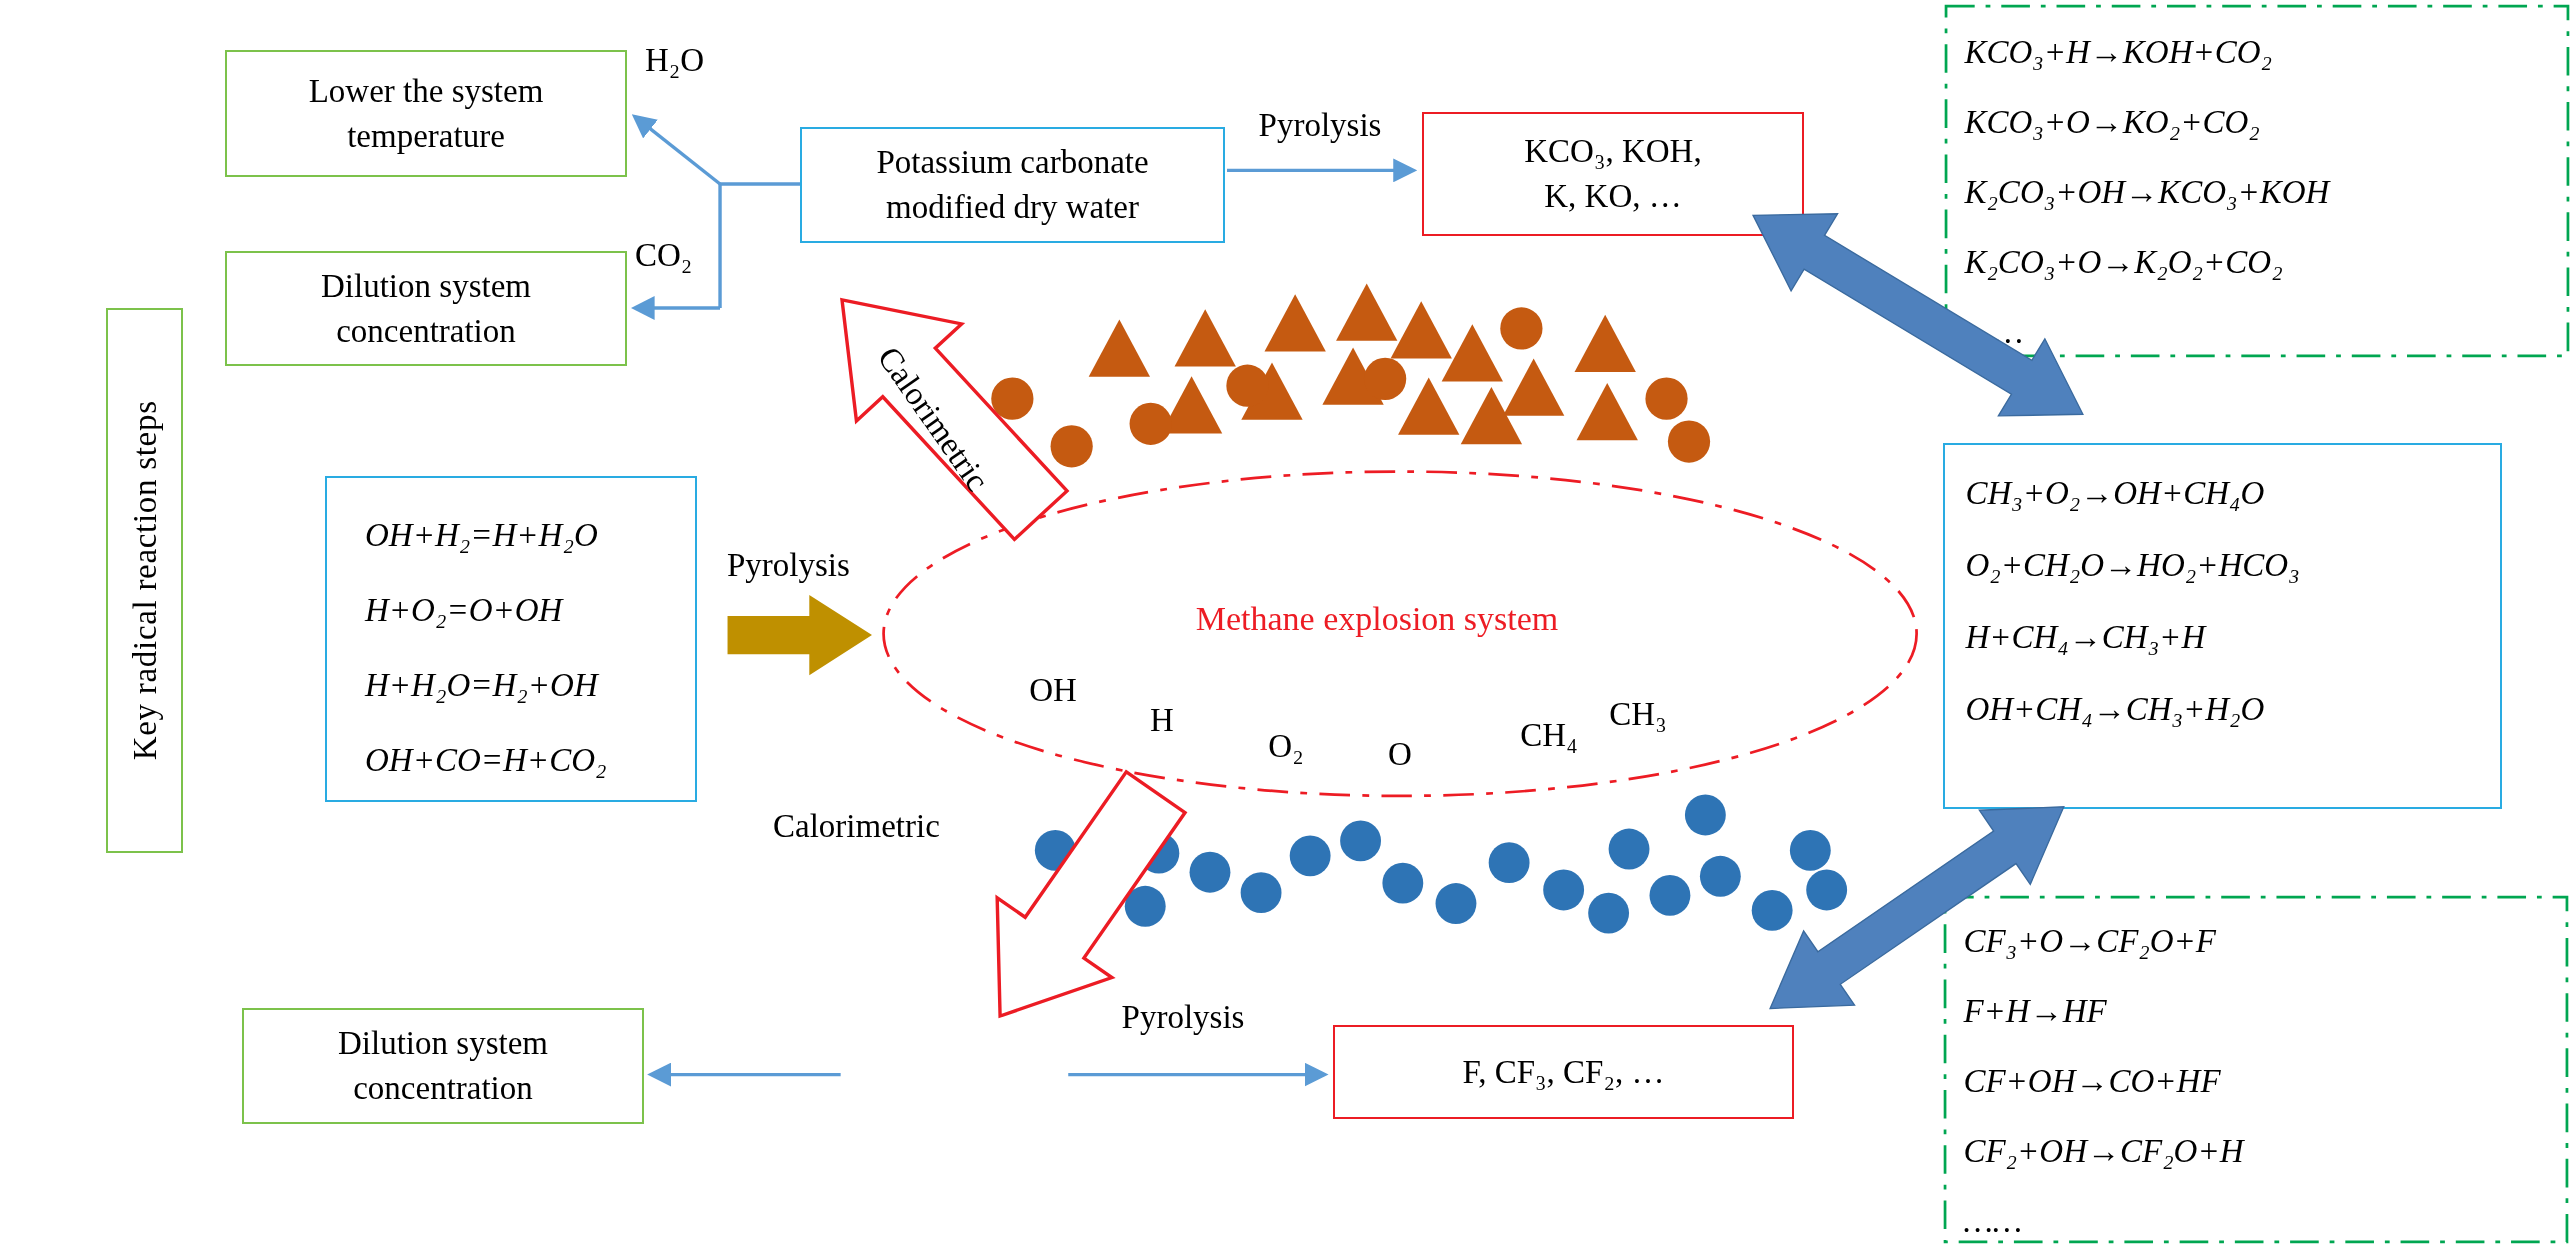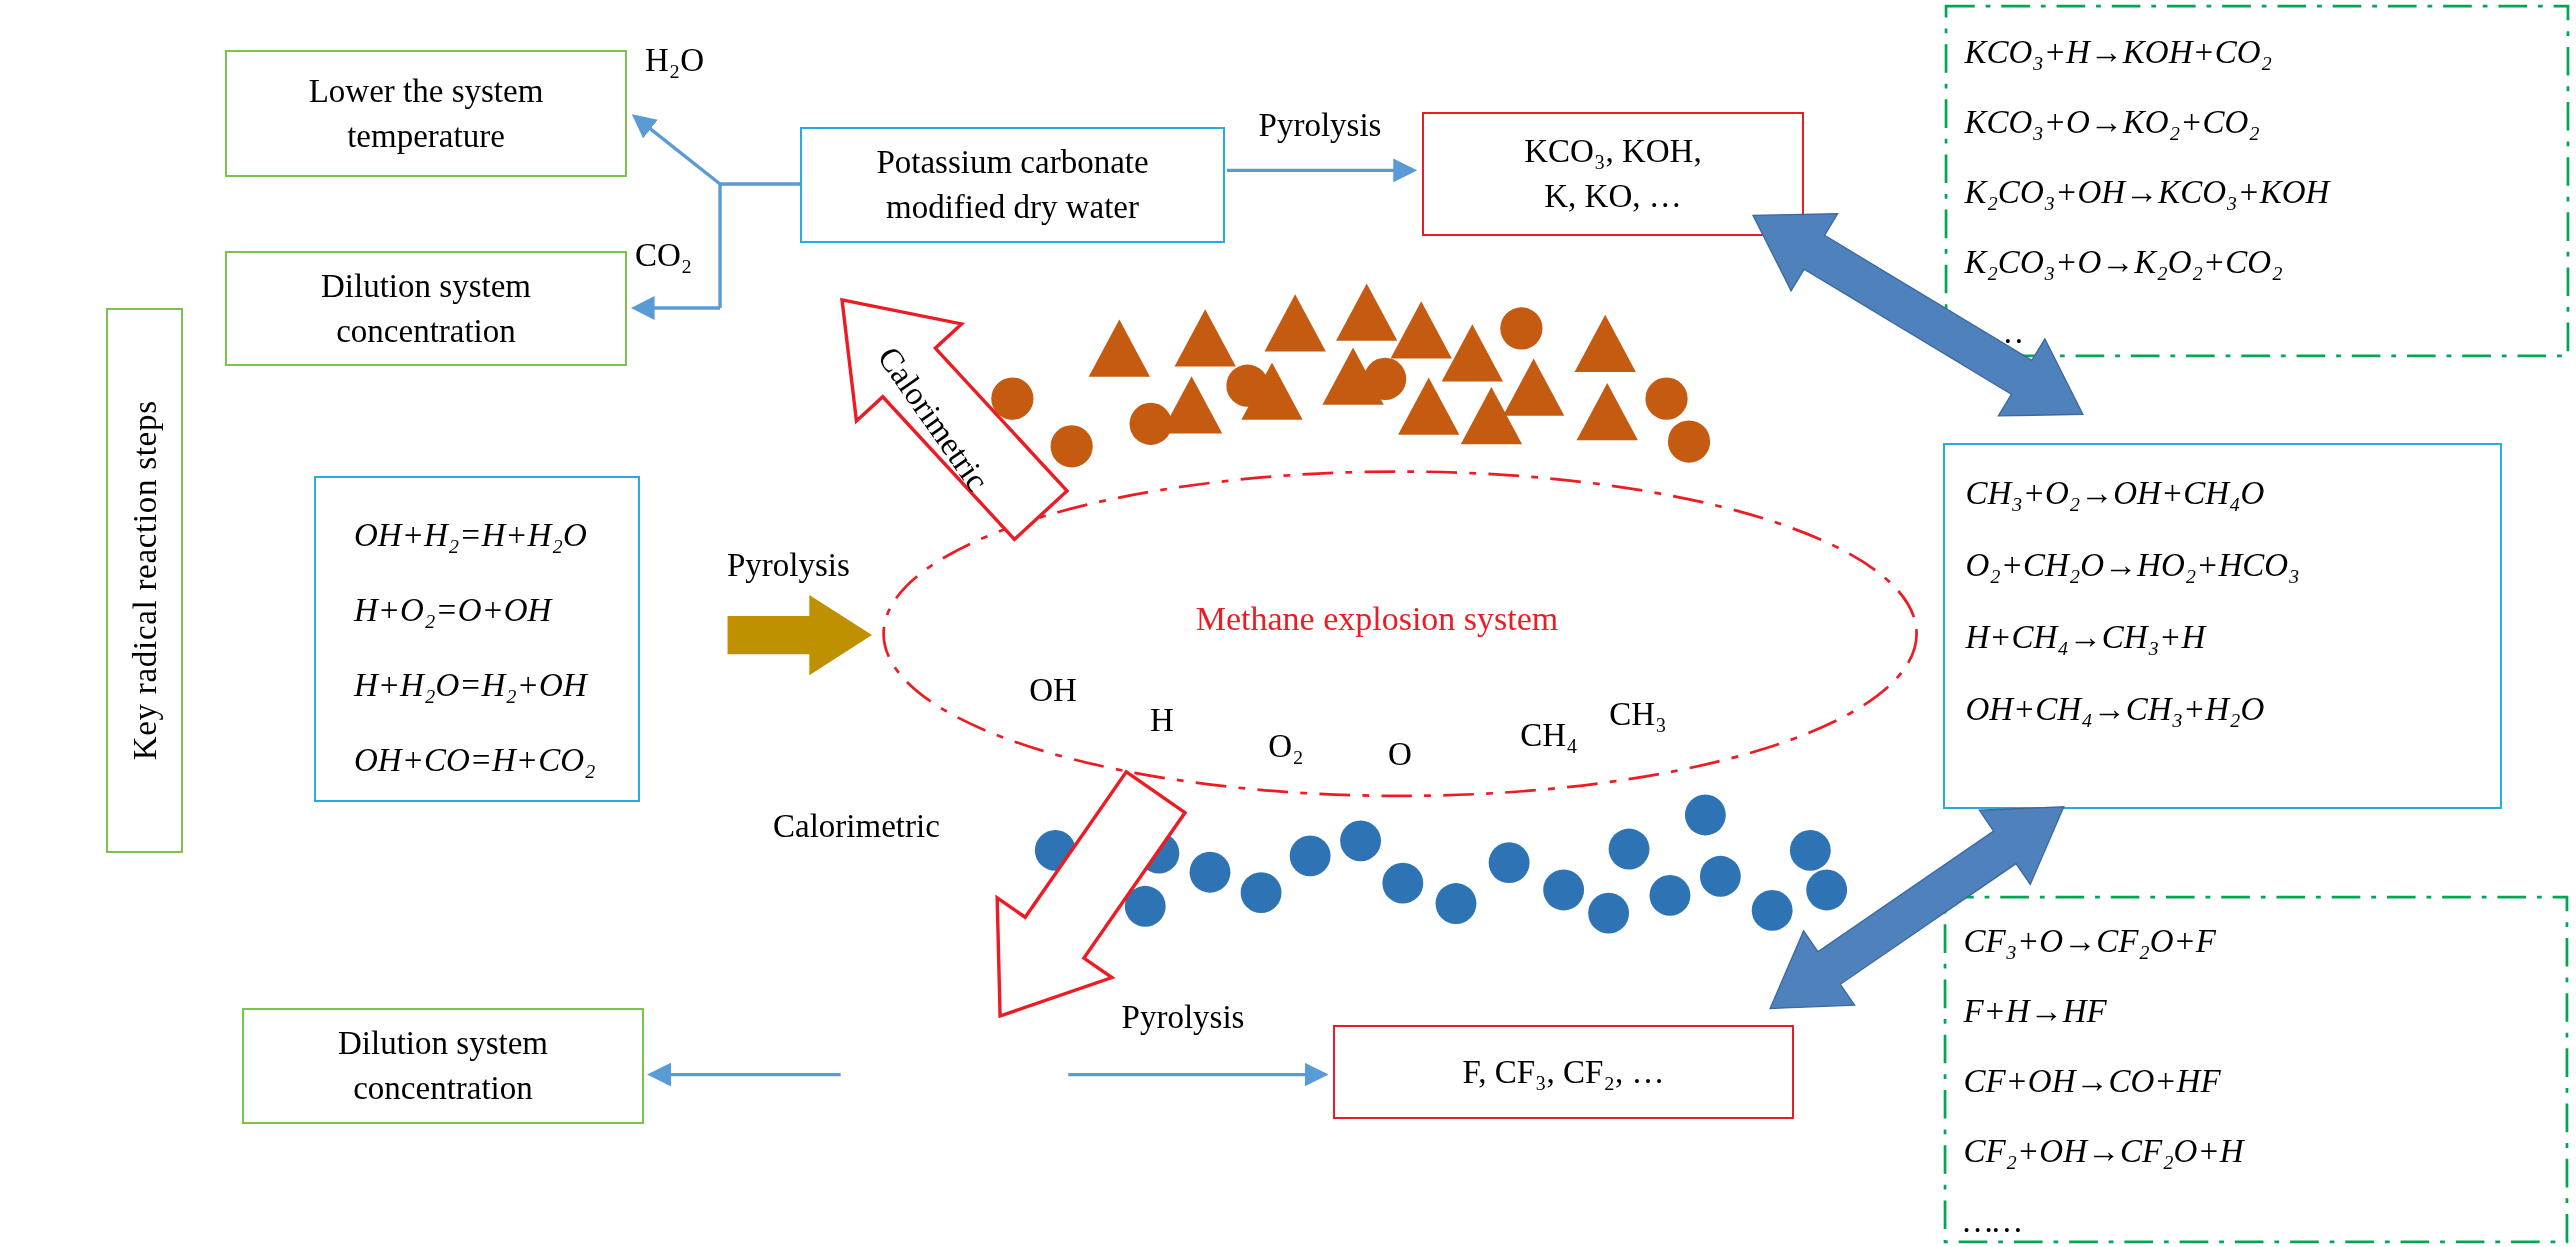--- a/index.html
+++ b/index.html
@@ -140,21 +140,21 @@
     </svg>
     <div class="rlines" style="--lh:70px;padding:13.6px 0 0 20.4px">
       <div class="rline">KCO₃+H→KOH+CO₂</div>
       <div class="rline">KCO₃+O→KO₂+CO₂</div>
       <div class="rline">K₂CO₃+OH→KCO₃+KOH</div>
       <div class="rline">K₂CO₃+O→K₂O₂+CO₂</div>
       <div class="rline">……</div>
     </div>
   </div>
 
-  <div class="rxbox blue" style="left:314px;top:476px;width:326px;height:326px">
+  <div class="rxbox blue" style="left:325px;top:476px;width:372px;height:326px">
     <div class="rlines" style="--lh:75px;padding:20.4px 0 0 38px">
       <div class="rline">OH+H₂=H+H₂O</div>
       <div class="rline">H+O₂=O+OH</div>
       <div class="rline">H+H₂O=H₂+OH</div>
       <div class="rline">OH+CO=H+CO₂</div>
     </div>
   </div>
 
   <div class="rxbox blue" style="left:1943px;top:443px;width:559px;height:366px">
     <div class="rlines" style="--lh:72px;padding:12.3px 0 0 20.4px">

